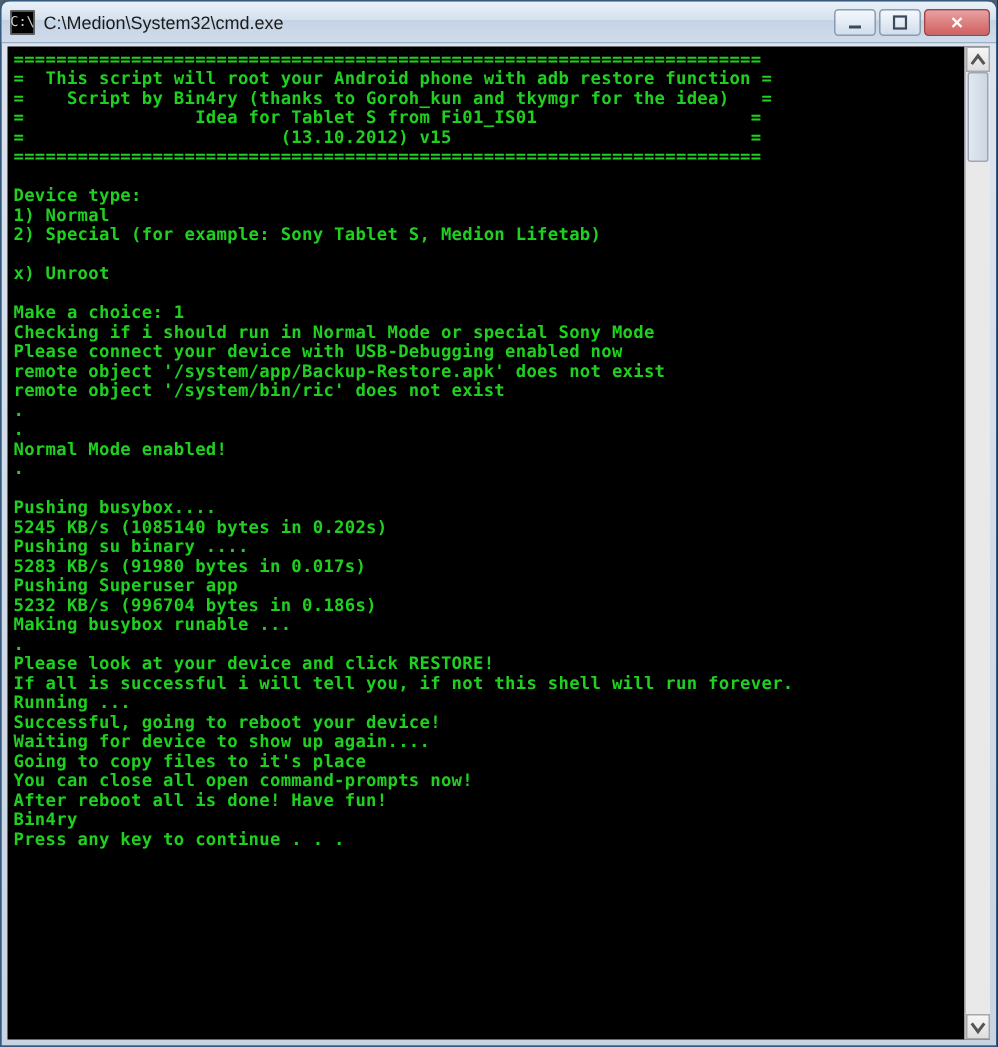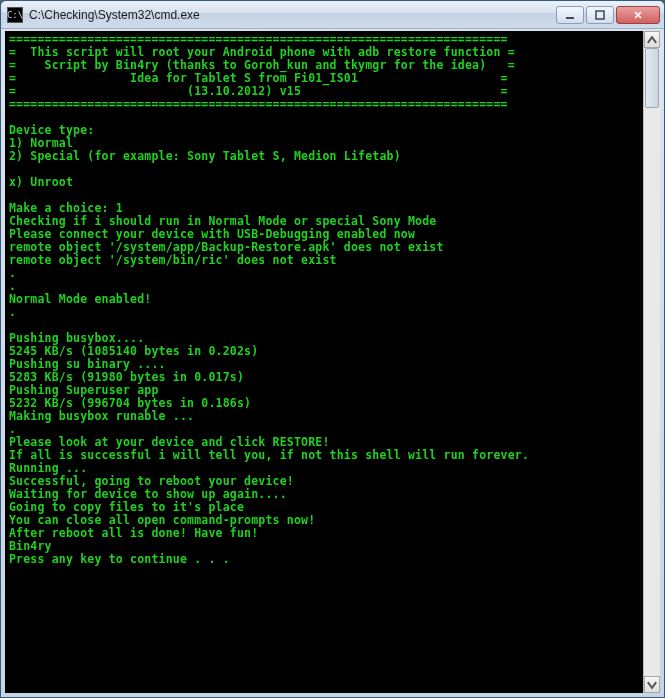--- a/index.html
+++ b/index.html
@@ -111,21 +111,21 @@
       border: 1px solid #98a6b8;
       border-radius: 2px;
     }
   </style>
 </head>
 <body>
 
 <div class="window">
   <div class="titlebar">
     <span class="icon">C:\</span>
-    <span class="title">C:\Checking\System32\cmd.exe</span>
+    <span class="title">C:\Medion\System32\cmd.exe</span>
     <div class="win-btns">
       <div class="win-btn">
         <svg viewBox="0 0 10 10">
             <rect x="1" y="7" width="8" height="2" fill="currentColor"></rect>
           </svg>
       </div>
       <div class="win-btn">
         <svg viewBox="0 0 10 10">
             <rect x="1" y="1" width="8" height="8" fill="none" stroke="currentColor" stroke-width="1.5"></rect>
           </svg>

